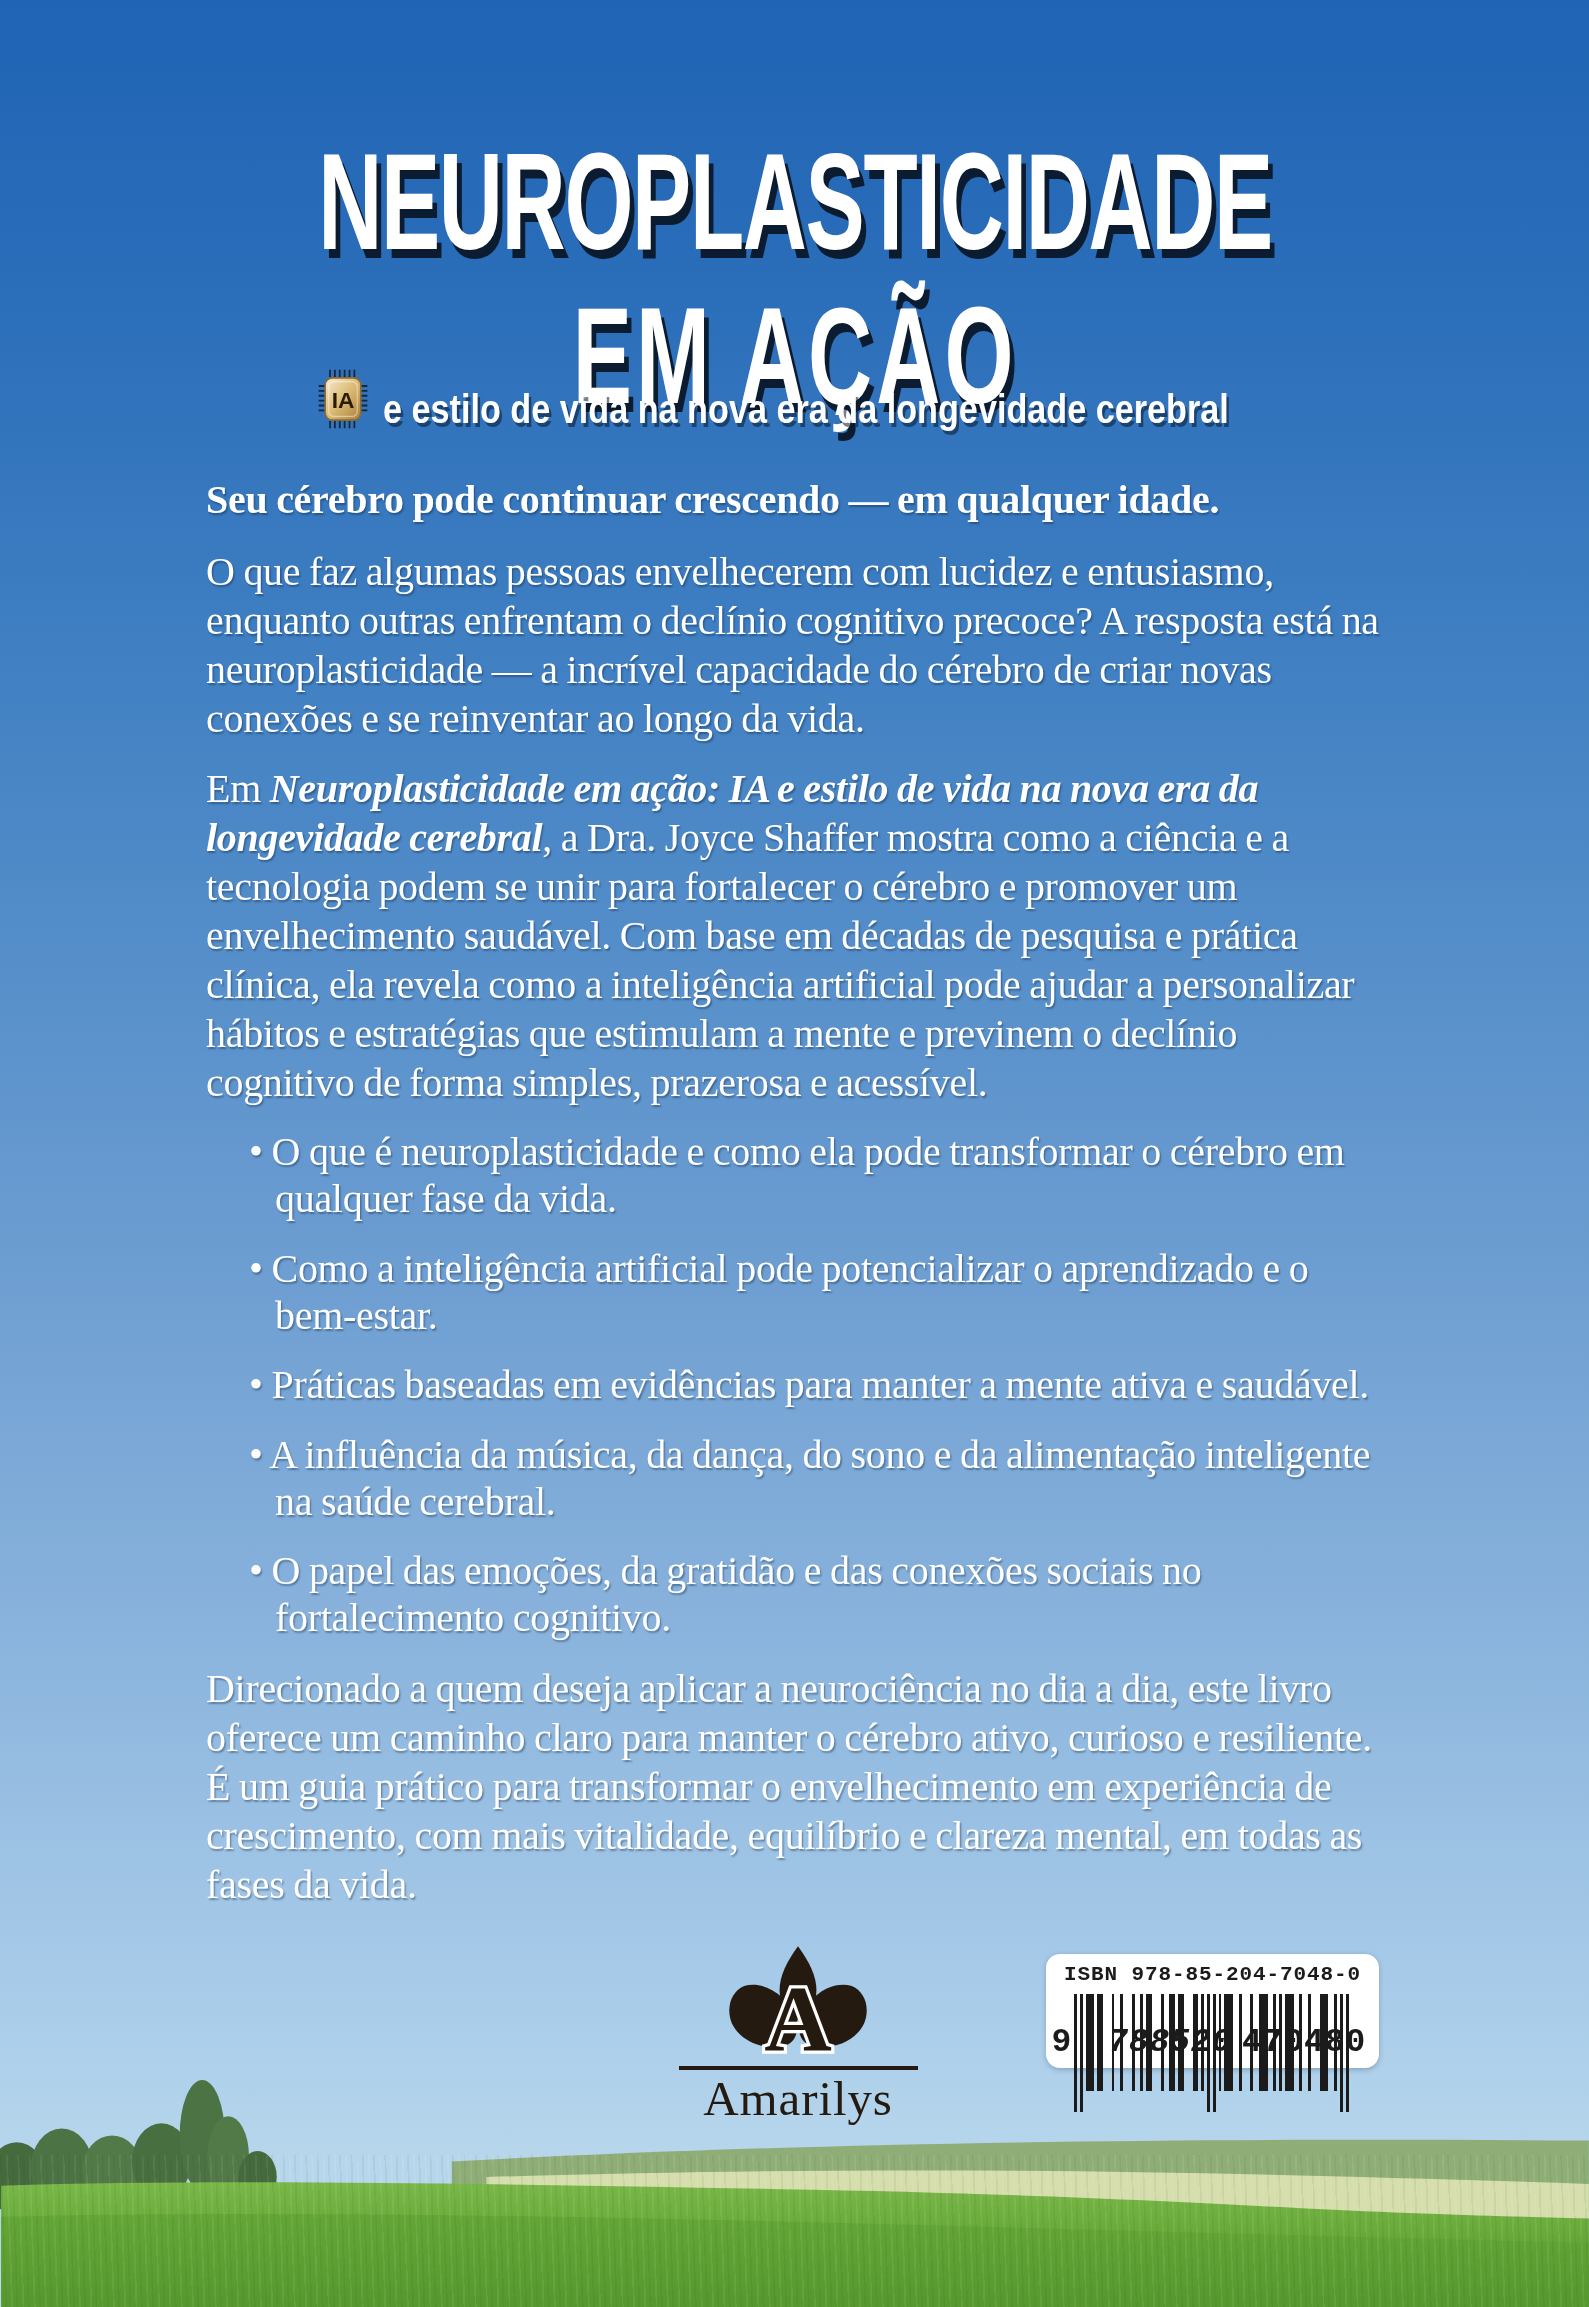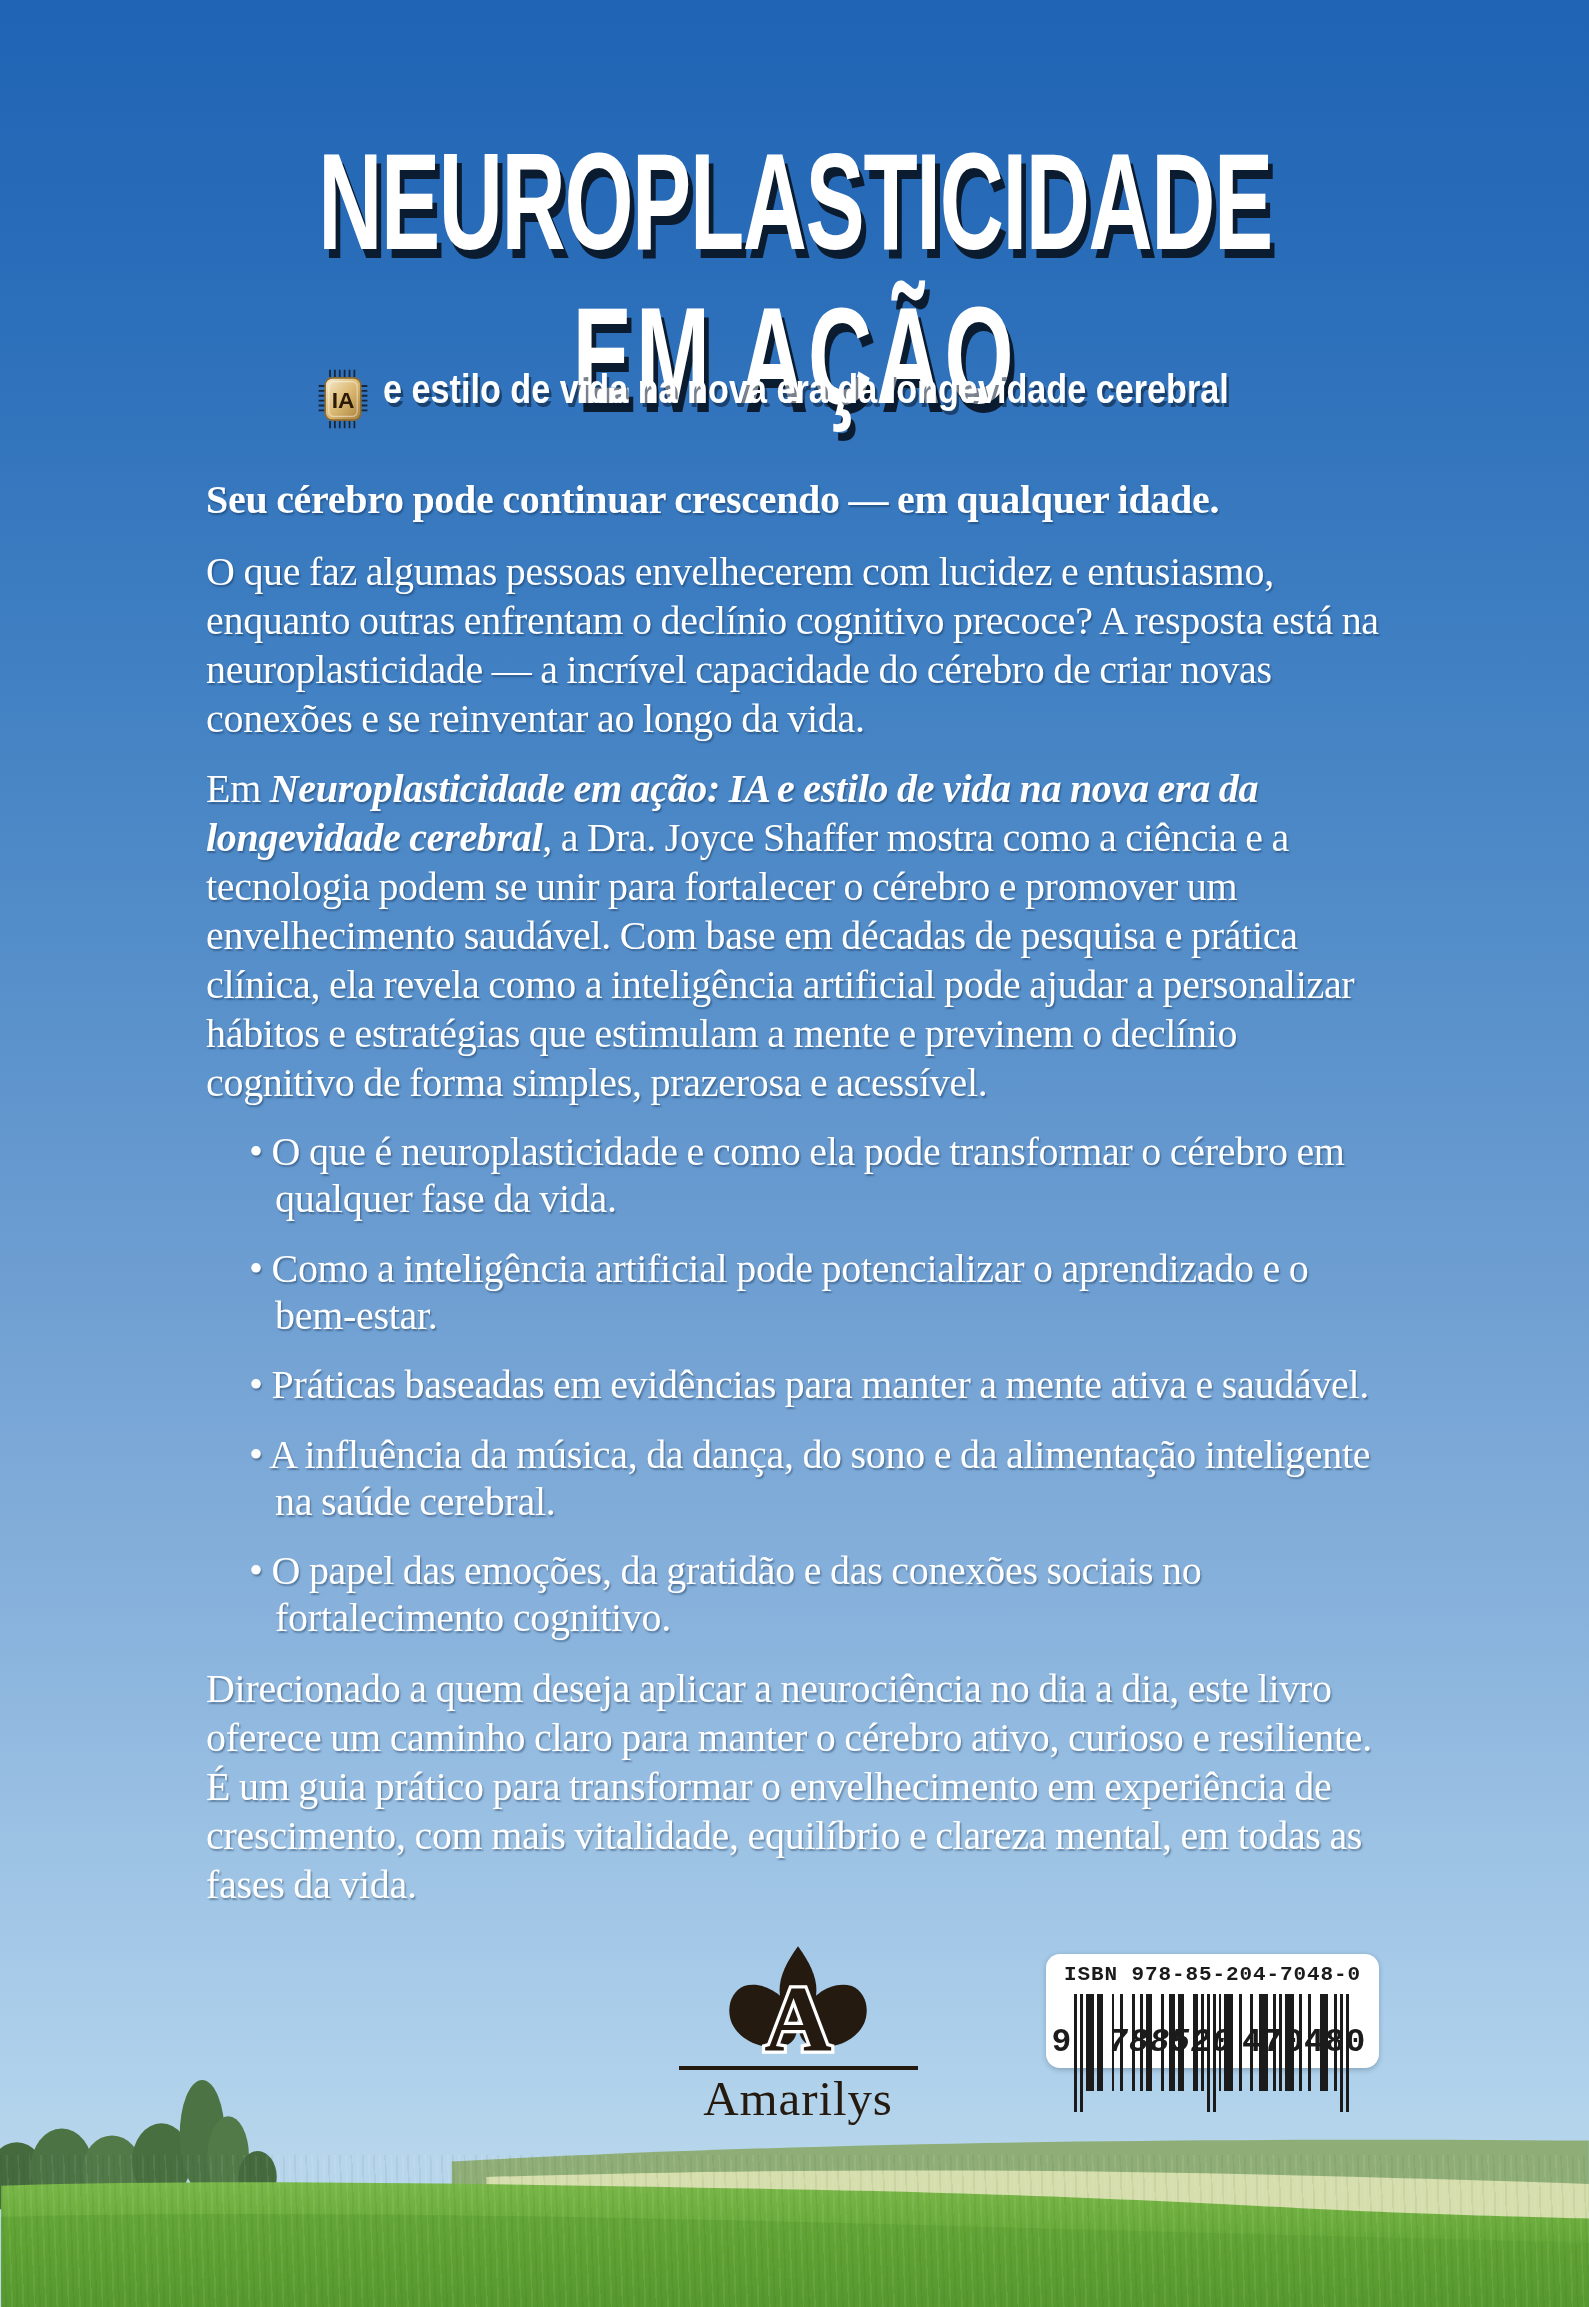--- a/index.html
+++ b/index.html
@@ -32,21 +32,21 @@
     white-space:nowrap;
     transform:scale(0.80,1.24);
     transform-origin:center top;
     text-shadow:6px 7px 0 var(--title-shadow);
   }
   .title-row1{height:154px;}
   .title-row2 .title-line{letter-spacing:5.2px;}
   
   .subtitle-row{
     position:absolute;top:368px;left:0;right:0;
-    display:flex;align-items:flex-start;justify-content:center;gap:14px;
+    display:flex;align-items:flex-end;justify-content:center;gap:14px;
   }
   .chip{width:52px;height:62px;flex:0 0 52px;}
   .subtitle-text{
     font-family:"Liberation Sans", sans-serif;
     font-weight:bold;
     font-size:36px;
     color:var(--text);
     white-space:nowrap;
     transform:scale(0.95,1.14);
     transform-origin:left center;

